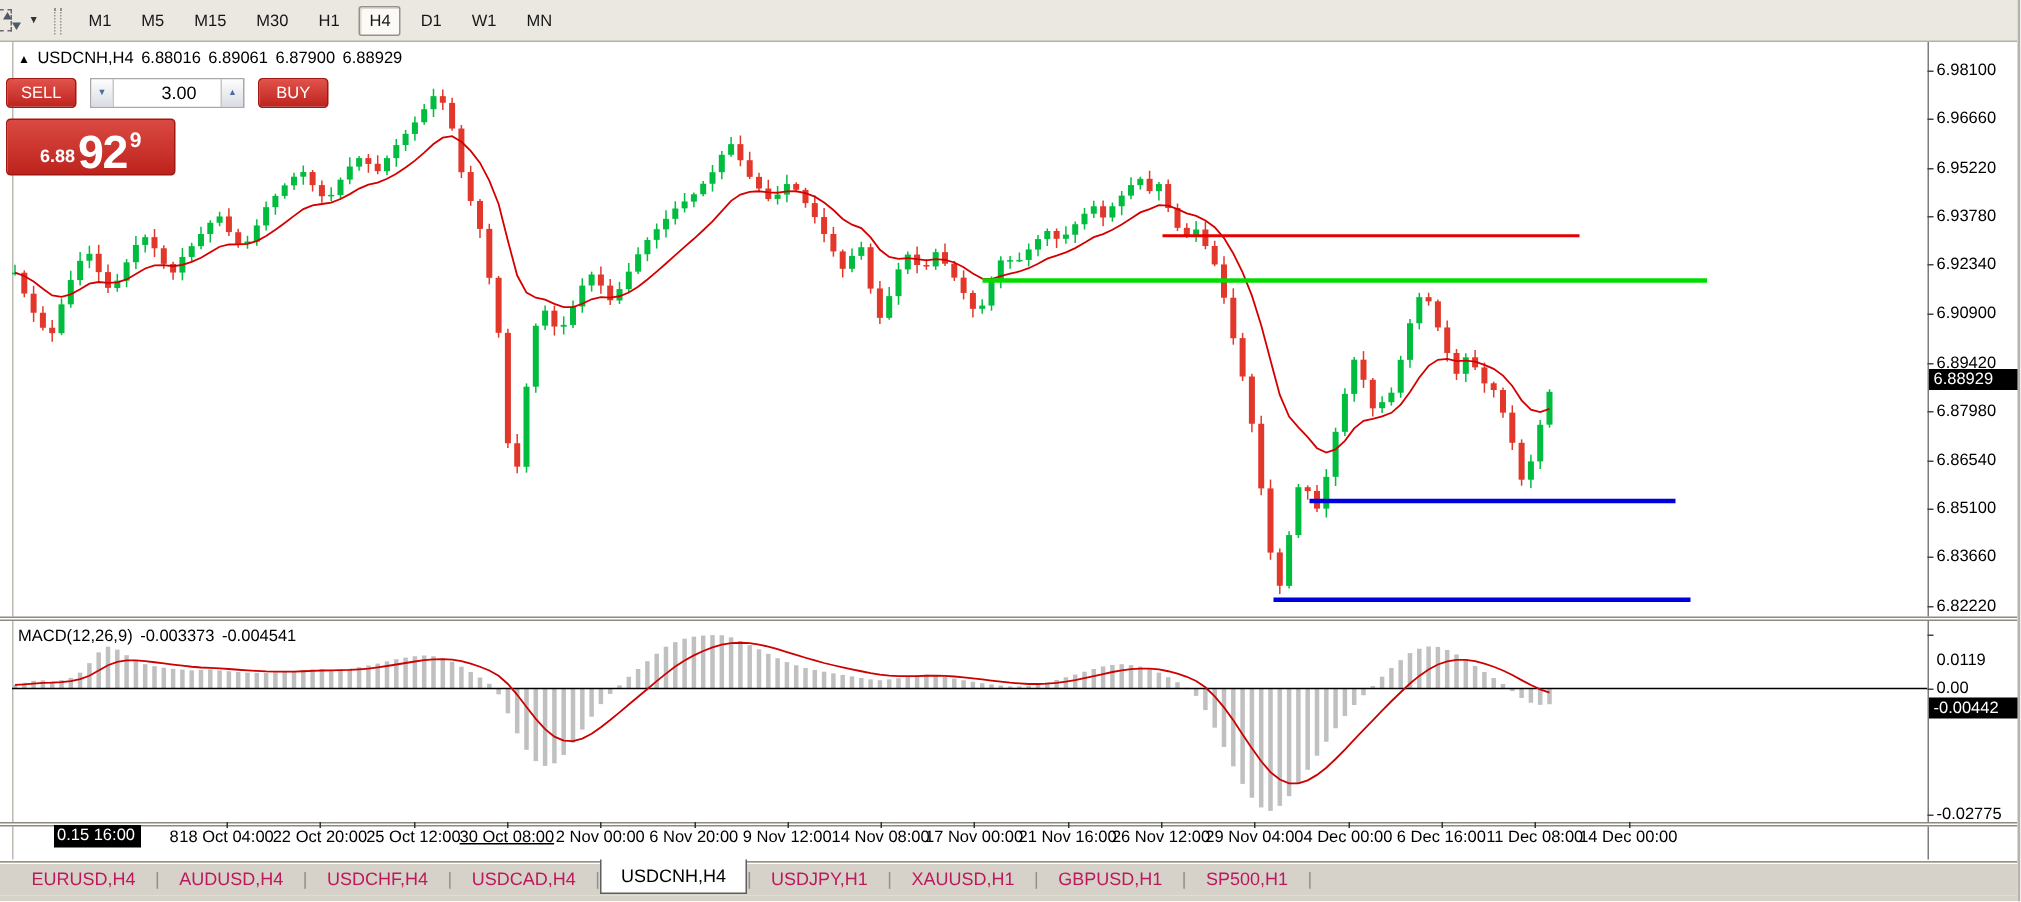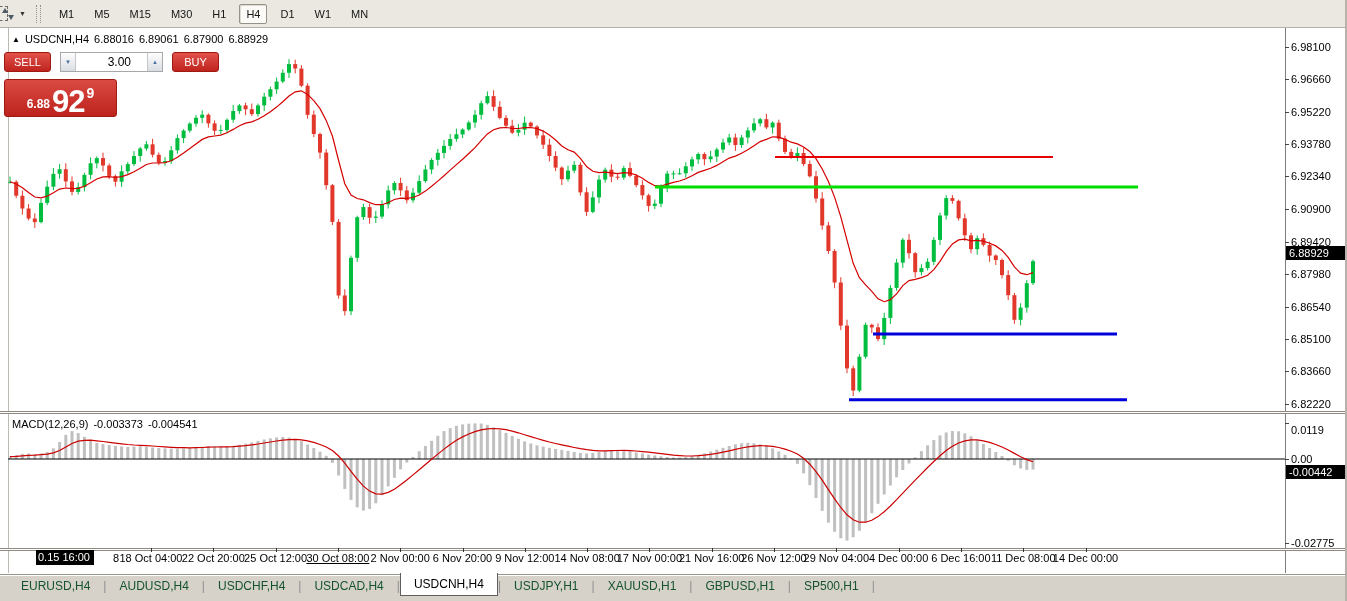--- a/index.html
+++ b/index.html
@@ -48,21 +48,21 @@
   .macd-label{position:absolute;left:12px;top:418px;font-size:11px;color:#000;z-index:4;display:flex;gap:5px;}
   
   .time-axis{position:absolute;left:0;top:548px;width:1285px;height:21px;margin-left:36px;}
   .t-label{position:absolute;top:4px;font-size:11px;color:#000;transform:translateX(-50%);white-space:nowrap;}
   .t-tick{position:absolute;top:0;width:1px;height:4px;background:#333;}
   .t-highlight{position:absolute;left:0;top:2px;background:#000;color:#fff;font-size:11px;padding:1px 4px 2px 2px;}
   .t-partial{position:absolute;left:77px;top:4px;font-size:11px;color:#000;}
   
   .tabbar{position:absolute;left:0;top:574px;width:100%;height:23px;background:#d6d2ca;
           border-top:1px solid #99958d;box-shadow:inset 0 1px 0 #fff;display:flex;align-items:center;padding-left:8px;box-sizing:border-box;}
-  .tab{font-size:12px;color:#14532d;padding:3px 13px;white-space:nowrap;}
+  .tab{font-size:12px;color:#be185d;padding:3px 13px;white-space:nowrap;}
   .tab.active{background:#fff;border:1px solid #5f5f5f;border-top:none;color:#000;padding:4px 13px;margin-top:-3px;}
   .tab-sep{color:#8f8f8f;font-size:12px;}
   .bottom-strip{position:absolute;left:0;top:597px;width:100%;height:4px;background:#d6d2ca;}
   svg{position:absolute;}
 </style>
 </head>
 <body>
 
 <div id="app">
 
@@ -659,21 +659,21 @@
       <div class="axis-tick" style="top: 339.135px;"></div>
       <div class="axis-label" style="top: 333.135px;">6.85100</div>
       <div class="axis-tick" style="top: 371.494px;"></div>
       <div class="axis-label" style="top: 365.494px;">6.83660</div>
       <div class="axis-tick" style="top: 403.854px;"></div>
       <div class="axis-label" style="top: 397.854px;">6.82220</div>
       <div class="cur-box" style="top: 246.09px;">6.88929</div>
     </div>
   <div id="macd-axis">
       <div class="axis-tick" style="top: 422.939px;"></div>
-      <div class="axis-label" style="top: 424px;">0.0119</div>
+      <div class="axis-label" style="top: 434px;">0.0119</div>
       <div class="axis-tick" style="top: 459px;"></div>
       <div class="axis-label" style="top: 453px;">0.00</div>
       <div class="axis-tick" style="top: 543.091px;"></div>
       <div class="axis-label" style="top: 537.091px;">-0.02775</div>
       <div class="cur-box" style="top: 465.394px;">-0.00442</div>
     </div>
 
   <div class="time-axis">
     <div class="t-highlight">0.15 16:00</div>
     <div class="t-partial">8</div>

